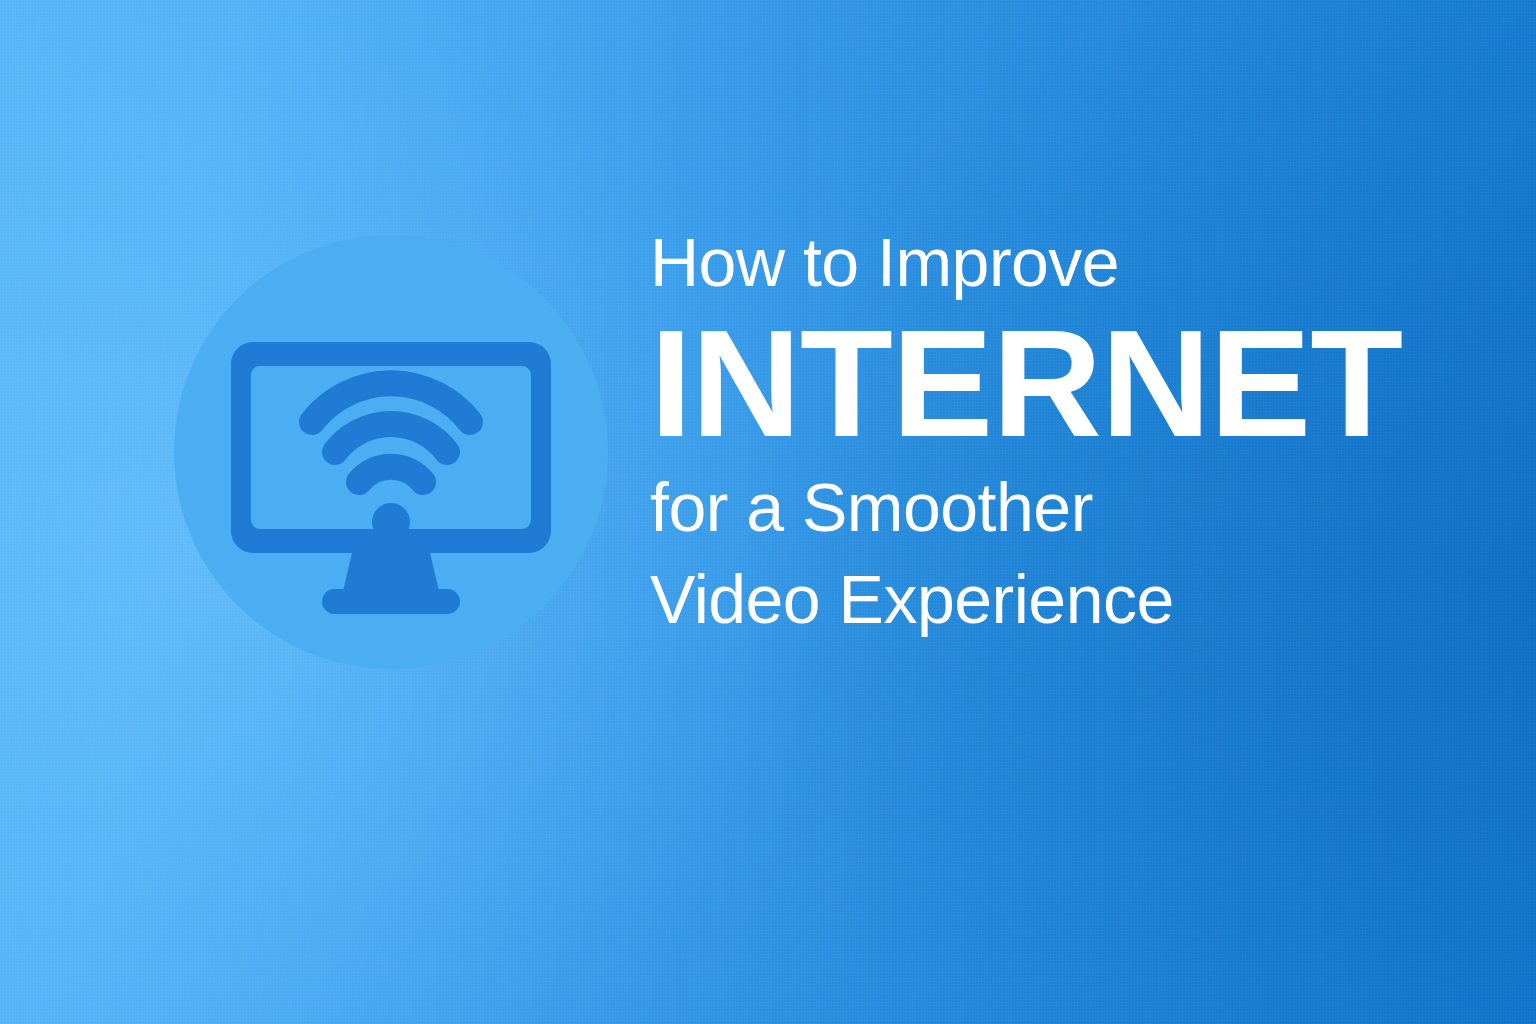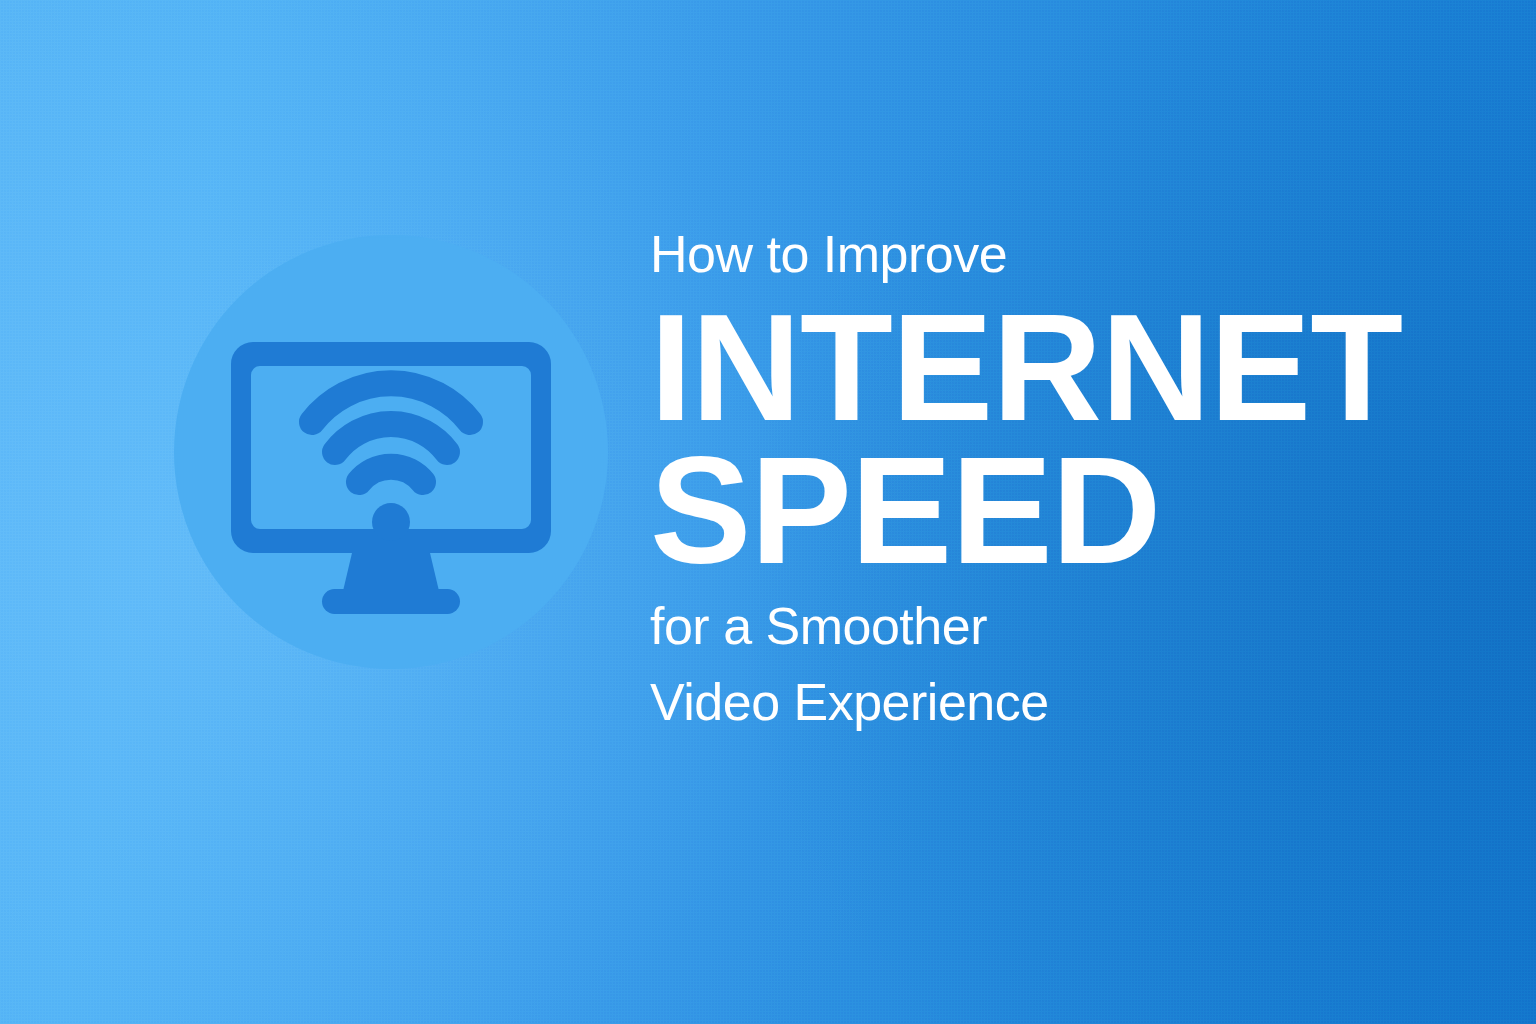--- a/index.html
+++ b/index.html
@@ -70,21 +70,21 @@
 
   
   .headline {
     position: absolute;
     left: 650px;
     top: 228px;
     width: 820px;
     color: #ffffff;
   }
   .line-light {
-    font-size: 52px;
+    font-size: 68px;
     font-weight: 400;
     line-height: 1.0;
     letter-spacing: -0.5px;
     white-space: nowrap;
   }
   .line-heavy {
     font-size: 152px;
     font-weight: 700;
     line-height: 0.94;
     letter-spacing: -1px;
@@ -143,18 +143,17 @@
         <path d="M 161 217 A 70 70 0 0 1 273 217" stroke-width="26"></path>
         <path d="M 185 247 A 41 41 0 0 1 249 247" stroke-width="26"></path>
       </g>
       <circle cx="217" cy="287" r="19" fill="#1f7bd4"></circle>
     </svg>
   </div>
 
   <div class="headline">
     <div class="line-light l1">How to Improve</div>
     <div class="line-heavy l2">INTERNET</div>
-    <div class="line-heavy l3">SPEED</div>
     <div class="line-light l4">for a Smoother</div>
     <div class="line-light l5">Video Experience</div>
   </div>
 
 </div>
 
 </body></html>

